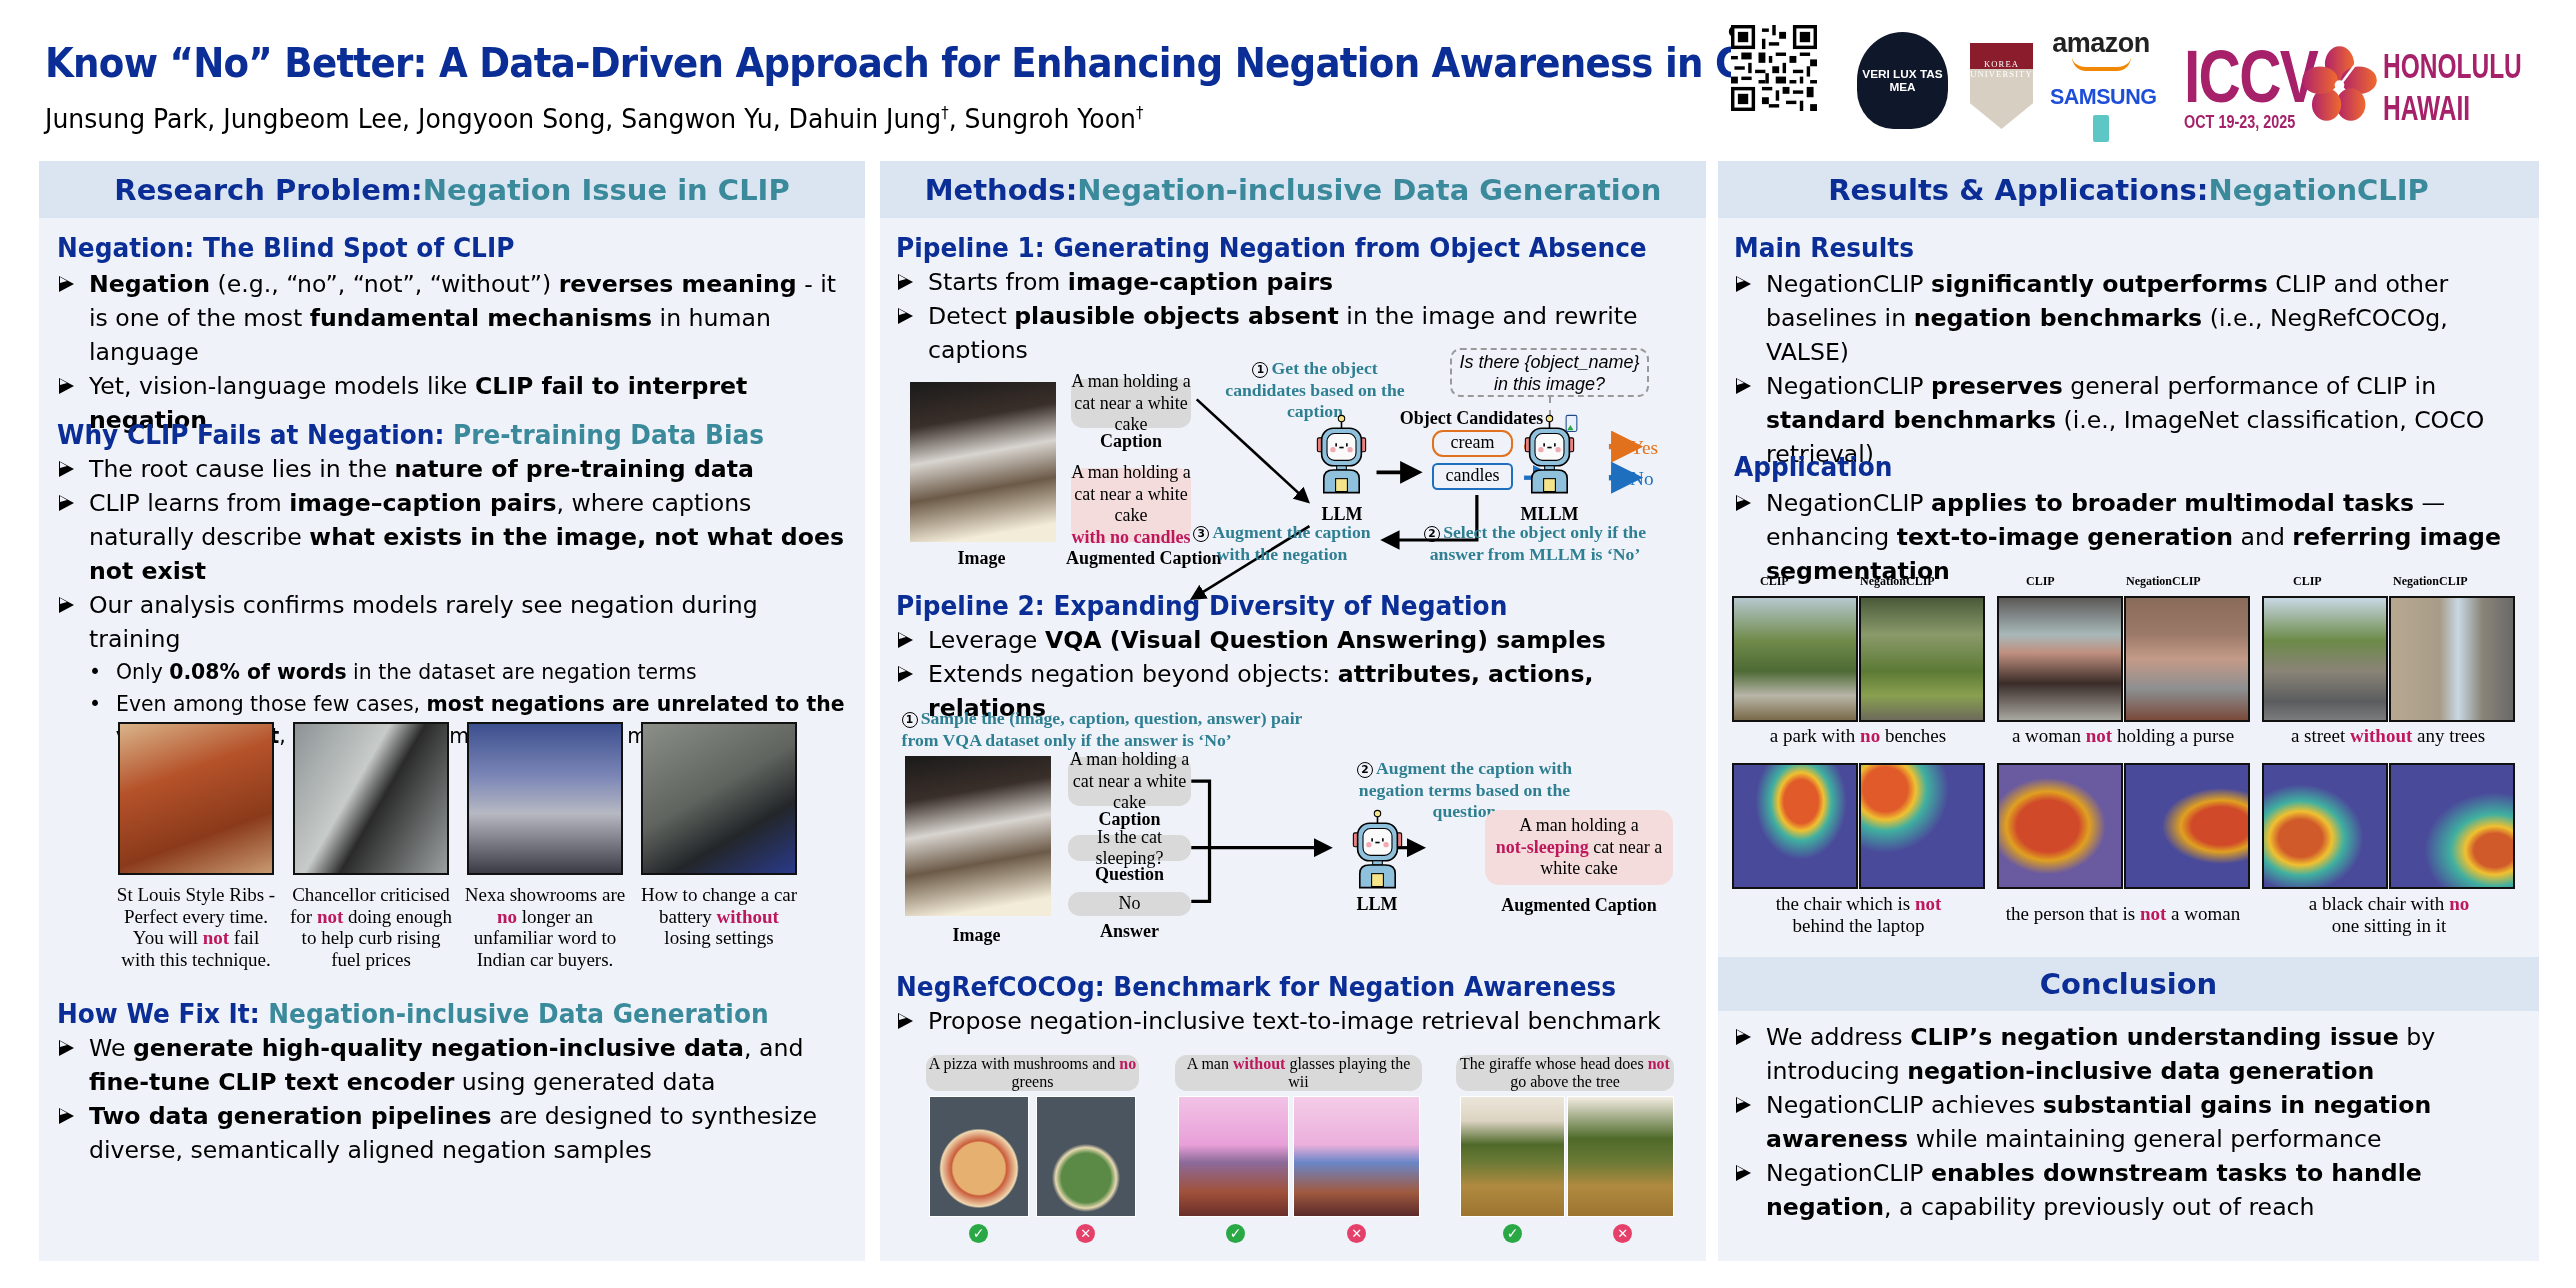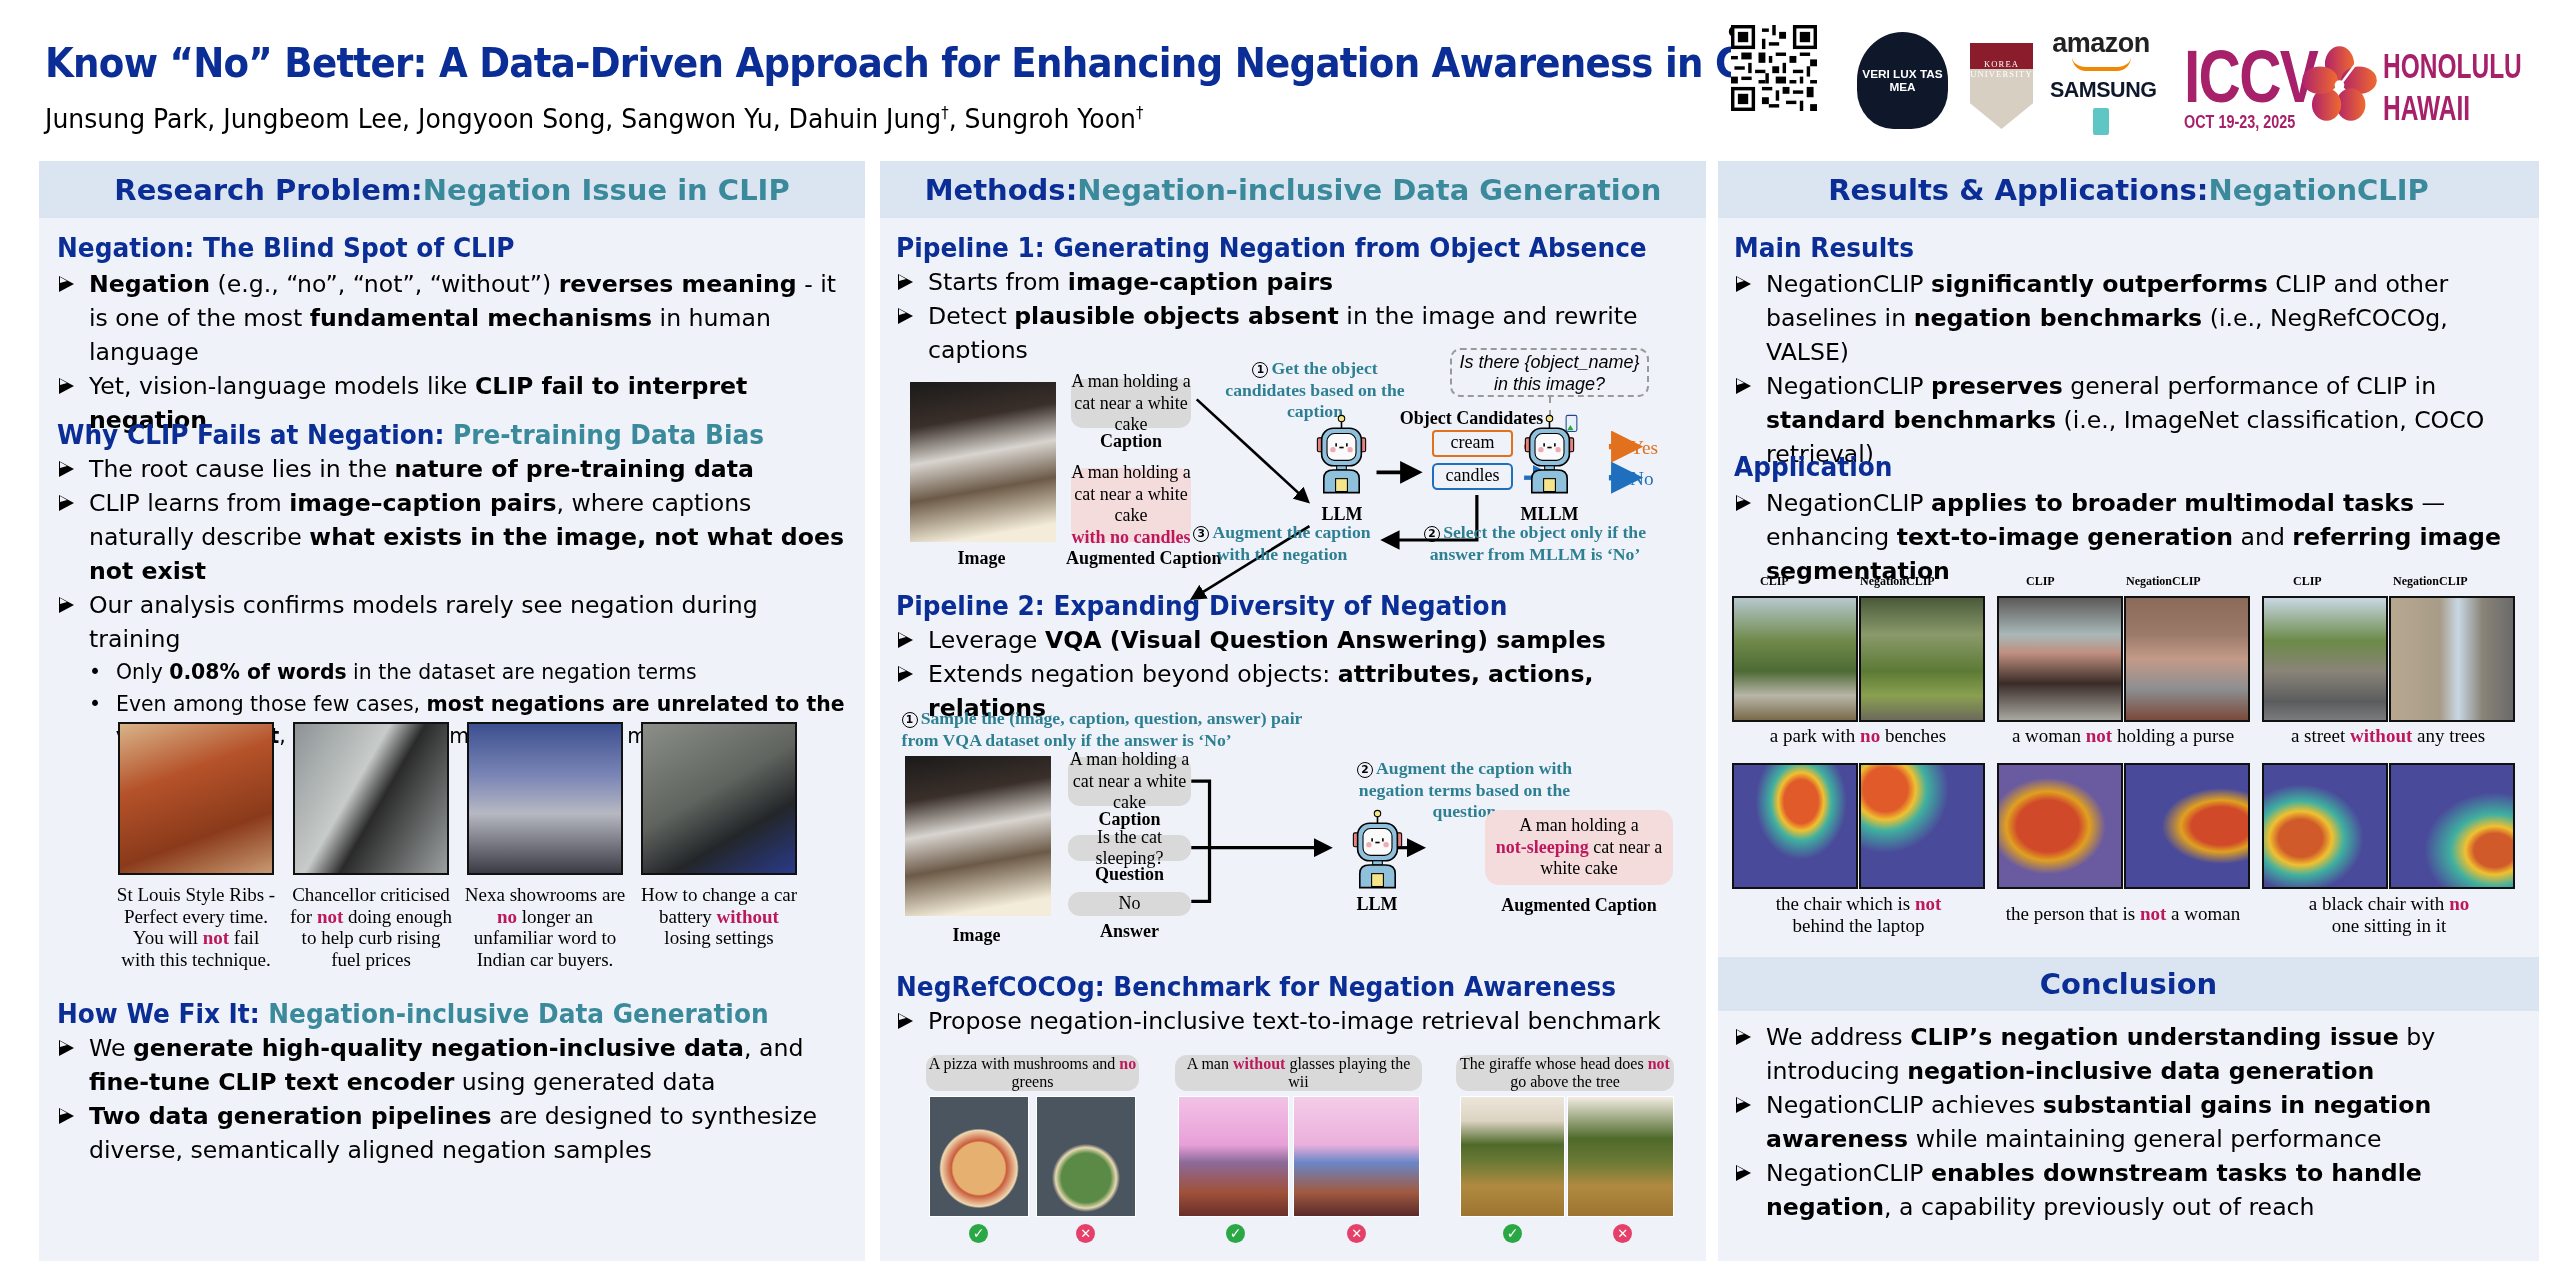--- a/index.html
+++ b/index.html
@@ -12,21 +12,21 @@
 #github{left:1728px;width:91px;text-align:center}
 #github .lbl{font-size:17px}
 .qrwrap{position:relative;width:86px;height:86px;margin:3.2px auto 0}
 #snu{left:1857px;width:97px;top:32px}
 .seal{width:91px;height:97px;border-radius:50% 50% 40% 40%;background:#0f172a;color:#fff;display:flex;align-items:center;justify-content:center;font-size:11.8px;font-weight:bold;text-align:center;line-height:1.1;font-family:"Liberation Sans",sans-serif}
 #korea{left:1970px;top:43px;width:64px}
 .shield{width:63px;height:86px;background:linear-gradient(#8b1c2b 0 30%,#d8cfc3 30%);clip-path:polygon(0 0,100% 0,100% 70%,50% 100%,0 70%);color:#fff;font-size:8.6px;text-align:center;padding-top:16px;font-family:Liberation Serif, serif;letter-spacing:1.1px}
 #sponsors{left:2050px;top:28px;width:102px;text-align:center}
 .amazon{font-size:27px;font-weight:bold;color:#222;font-family:"Liberation Sans",sans-serif;letter-spacing:-0.5px}
 .amz-smile{width:59px;height:14px;margin:-2.1px auto 0;border-bottom:4.3px solid #f08804;border-radius:0 0 32px 32px}
-.samsung{font-size:21.5px;font-weight:bold;color:#0f172a;font-family:"Liberation Sans",sans-serif;margin-top:7px;letter-spacing:-0.5px}
+.samsung{font-size:21.5px;font-weight:bold;color:#1d4ed8;font-family:"Liberation Sans",sans-serif;margin-top:14px;letter-spacing:-0.5px}
 .teal-mark{width:16px;height:27px;background:#5ec6c4;margin:5.4px auto 0;border-radius:2.1px}
 #iccv{left:2184px;top:43px;width:333px;height:91px}
 #iccv .big{position:absolute;left:0;top:0;font-size:75px;font-weight:bold;color:#a6206a;font-family:"Liberation Sans",sans-serif;letter-spacing:-2.1px;line-height:0.9;transform:scaleX(0.78);transform-origin:left}
 #iccv .date{position:absolute;left:0;top:69px;font-size:18px;color:#a6206a;font-weight:bold;font-family:"Liberation Sans",sans-serif;transform:scaleX(0.8);transform-origin:left;white-space:nowrap}
 #iccv .flower{position:absolute;left:115px;top:0;width:81px;height:81px}
 #iccv .city{position:absolute;left:199px;top:2.1px;font-size:35px;line-height:1.2;color:#a6206a;font-weight:bold;font-family:"Liberation Sans",sans-serif;transform:scaleX(0.7);transform-origin:left;white-space:nowrap}
 
 .col{position:absolute;top:161px;background:#eff3f9}
 #col1{left:39px;width:826px;height:1100px}
 #col2{left:880px;width:826px;height:1100px}
@@ -273,21 +273,21 @@
       <line x1="355" y1="140" x2="420" y2="140" stroke="#000" stroke-width="7" marker-end="url(#ab)"></line>
       <line x1="230" y1="240" x2="20" y2="370" stroke="#000" stroke-width="5" marker-end="url(#ab)"></line>
       <polyline points="542,182 542,266 380,266" fill="none" stroke="#000" stroke-width="6" marker-end="url(#ab)"></polyline>
       <line x1="630" y1="92" x2="670" y2="92" stroke="#e2711d" stroke-width="8" marker-end="url(#ao)"></line>
       <line x1="630" y1="150" x2="670" y2="150" stroke="#1f6fbf" stroke-width="8" marker-end="url(#au)"></line>
       <line x1="788" y1="92" x2="822" y2="92" stroke="#e2711d" stroke-width="10" marker-end="url(#ao)"></line>
       <line x1="788" y1="150" x2="822" y2="150" stroke="#1f6fbf" stroke-width="10" marker-end="url(#au)"></line>
     </svg>
 
     <div class="lbl" style="left:519px;top:247px;width:145px">Object Candidates</div>
-    <div style="position:absolute;left:552px;top:269px;width:81px;height:27px;border:2.7px solid #e2711d;border-radius:4px;font-family:'Liberation Serif',serif;font-size:18px;text-align:center;line-height:21.5px">cream</div>
+    <div style="position:absolute;left:552px;top:269px;width:81px;height:27px;border:2.7px solid #e2711d;border-radius:11px;font-family:'Liberation Serif',serif;font-size:18px;text-align:center;line-height:21.5px">cream</div>
     <div style="position:absolute;left:552px;top:302px;width:81px;height:27px;border:2.7px solid #1f6fbf;border-radius:5.4px;font-family:'Liberation Serif',serif;font-size:18px;text-align:center;line-height:21.5px">candles</div>
 
     <svg class="robot" style="left:640px;top:253px" viewBox="0 0 110 150">
       <line x1="55" y1="10" x2="55" y2="26" stroke="#000" stroke-width="3"></line>
         <circle cx="55" cy="8" r="6" fill="#f6e48a" stroke="#000" stroke-width="2"></circle>
       <rect x="10" y="44" width="10" height="26" rx="3" fill="#e98080" stroke="#000" stroke-width="2"></rect>
         <rect x="90" y="44" width="10" height="26" rx="3" fill="#e98080" stroke="#000" stroke-width="2"></rect>
       <rect x="18" y="26" width="74" height="70" rx="22" fill="#8fc0dc" stroke="#000" stroke-width="3"></rect>
       <rect x="28" y="36" width="54" height="50" rx="14" fill="#fafafa" stroke="#000" stroke-width="2"></rect>
       <circle cx="39" cy="66" r="5" fill="#f1a9b2"></circle>

